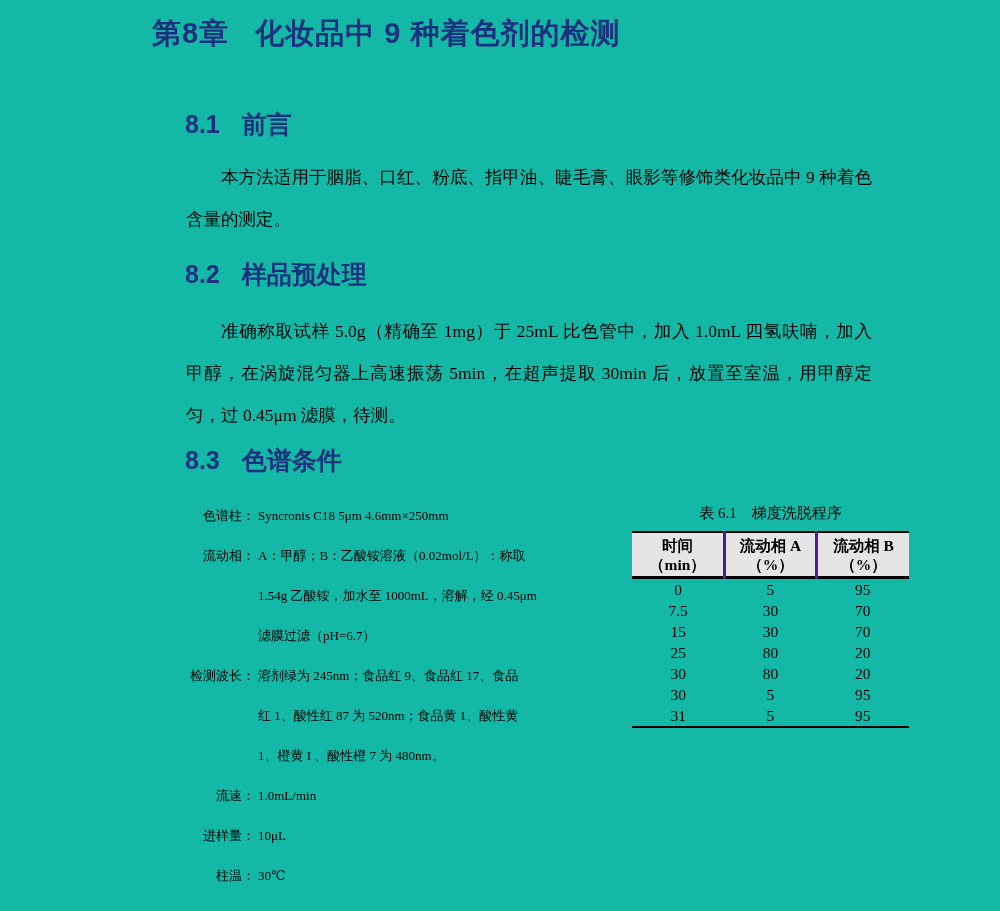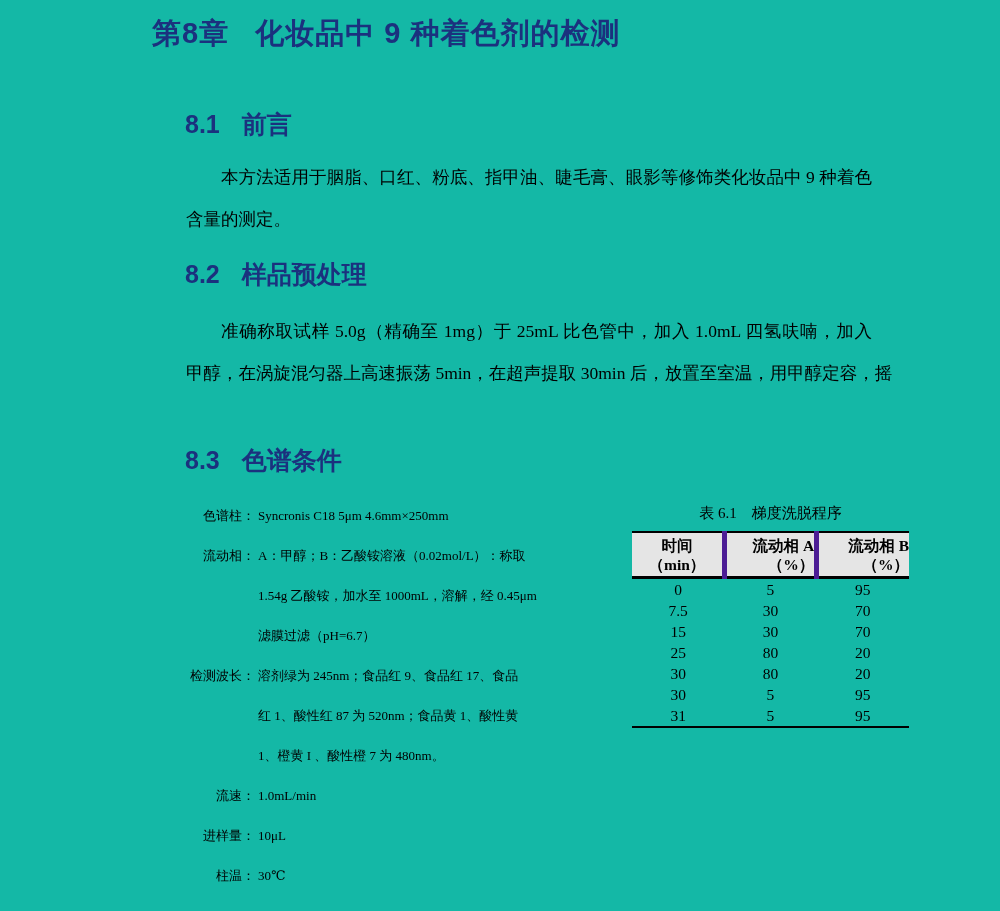--- a/index.html
+++ b/index.html
@@ -51,21 +51,21 @@
     border-collapse:collapse;table-layout:fixed;
     font-family:"Liberation Serif","DejaVu Serif",serif;
   }
   .gradient-table thead tr{
     border-top:2px solid #000;border-bottom:3px solid #000;padding-left:8px;
   }
   .gradient-table th{
     background:var(--thead-bg);font-weight:bold;font-size:15.5px;
     padding:3px 0 2px 0;line-height:19px;
   }
-  .gradient-table th + th{border-left:5px solid #4c1d95;text-align:right;}
+  .gradient-table th + th{border-left:3px solid #4c1d95;}
   .gradient-table td{
     text-align:center;font-size:15.5px;height:21px;line-height:21px;padding:0;
   }
   .gradient-table tbody tr:last-child{border-bottom:2px solid #000;}
 </style>
 </head>
 <body>
 
 <div class="page">
 
@@ -74,20 +74,21 @@
   <h2 class="sec" id="sec-81"><span>8.1</span><span class="gap"></span><span>前言</span></h2>
   <div class="para" id="para-81">
       <div class="pline">本方法适用于胭脂、口红、粉底、指甲油、睫毛膏、眼影等修饰类化妆品中 9 种着色剂</div>
       <div class="pline">含量的测定。</div>
     </div>
 
   <h2 class="sec" id="sec-82"><span>8.2</span><span class="gap"></span><span>样品预处理</span></h2>
   <div class="para" id="para-82">
       <div class="pline">准确称取试样 5.0g（精确至 1mg）于 25mL 比色管中，加入 1.0mL 四氢呋喃，加入 20.0mL</div>
       <div class="pline">甲醇，在涡旋混匀器上高速振荡 5min，在超声提取 30min 后，放置至室温，用甲醇定容，摇</div>
+      <div class="pline">匀，过 0.45μm 滤膜，待测。</div>
     </div>
 
   <h2 class="sec" id="sec-83"><span>8.3</span><span class="gap"></span><span>色谱条件</span></h2>
 
   <div class="specs" id="specs">
       <div class="spec-row">
         <span class="spec-label">色谱柱：</span>
         <span class="spec-text">Syncronis C18 5μm 4.6mm×250mm</span>
       </div>
       <div class="spec-row">

